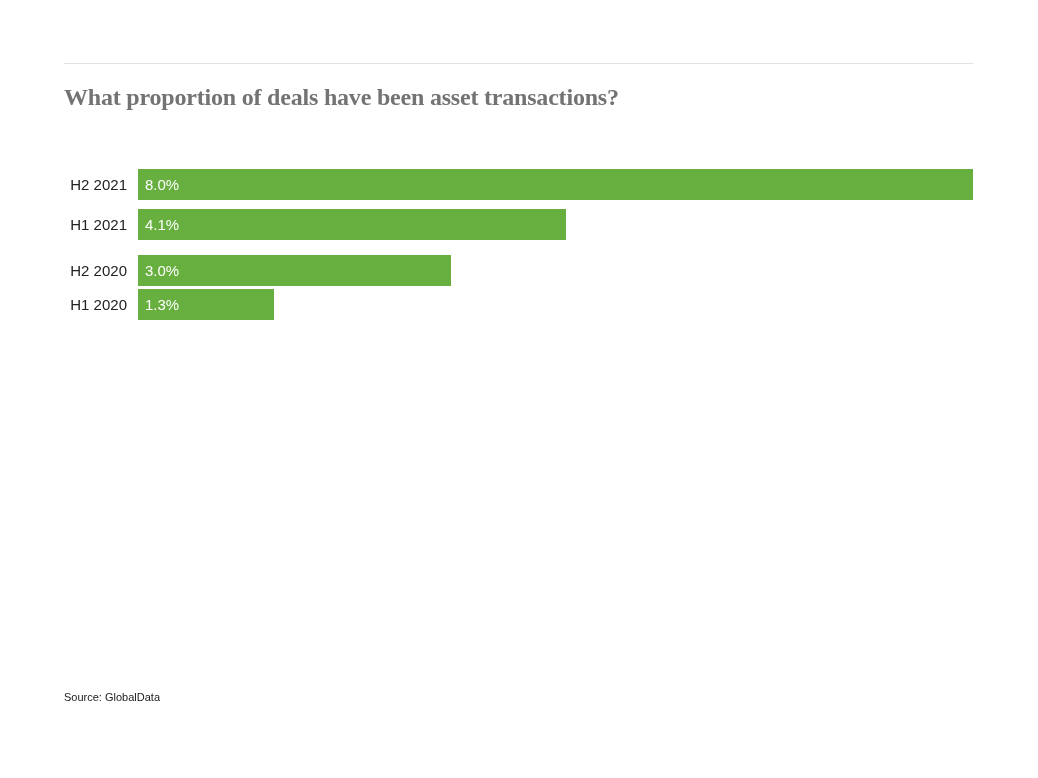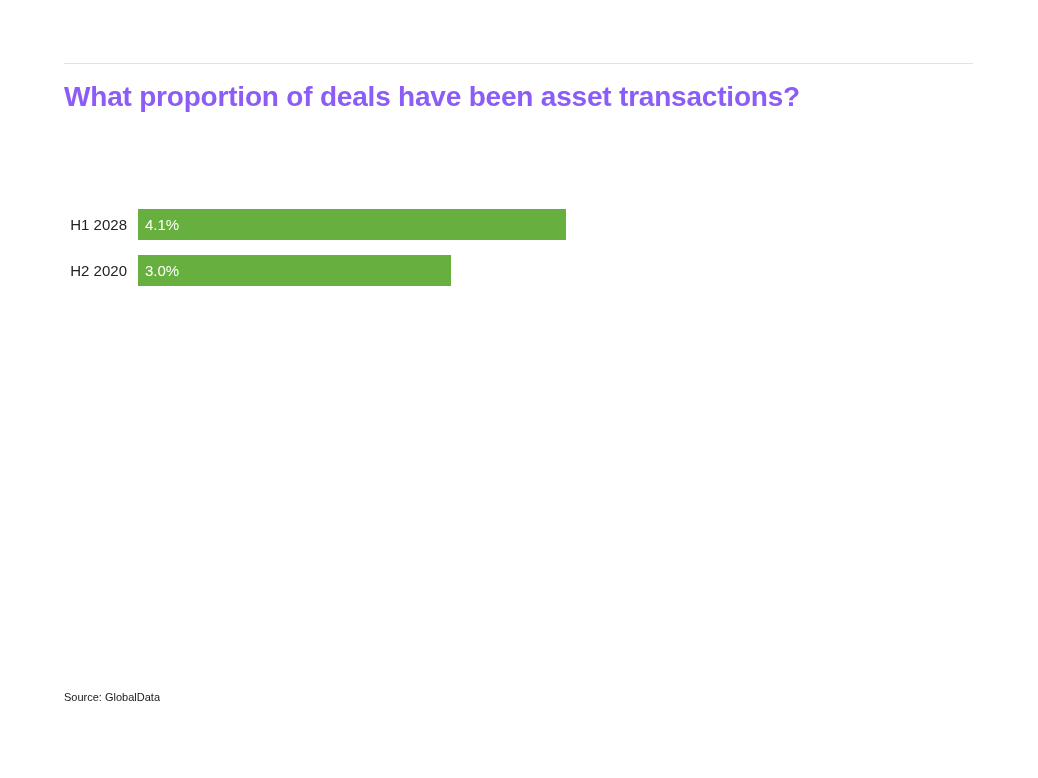--- a/index.html
+++ b/index.html
@@ -31,26 +31,27 @@
     width: 909px;
     height: 1px;
     background: #e2e2e2;
   }
 
   .chart-title {
     position: absolute;
     left: 64px;
     top: 80px;
     width: 920px;
-    font-size: 28px;
+    font-size: 24px;
     font-weight: bold;
     letter-spacing: -0.2px;
     line-height: 34px;
-    color: #8b5cf6;
+    color: #737373;
     white-space: nowrap;
+    font-family: Liberation Serif, serif;
   }
 
   .chart-subtitle {
     position: absolute;
     left: 64px;
     top: 126px;
     width: 920px;
     font-size: 21px;
     font-weight: 600;
     line-height: 28px;
@@ -127,35 +128,49 @@
 
 <div class="figure">
 
   <div class="top-rule"></div>
 
   <div class="chart-title">What proportion of deals have been asset transactions?</div>
 
 
   <div class="plot-area">
 
+    <div class="bar-row" style="top:0px;">
+      <div class="cat-label">H2 2021</div>
+      <div class="bar-track">
+        <div class="bar" id="bar-0" style="width: 835px; background: rgb(103, 175, 62);"></div>
+        <div class="bar-value" style="color: rgb(255, 255, 255);">8.0%</div>
+      </div>
+    </div>
 
     <div class="bar-row" style="top:40px;">
-      <div class="cat-label">H1 2028</div>
+      <div class="cat-label">H1 2021</div>
       <div class="bar-track">
         <div class="bar" id="bar-1" style="width: 427.937px; background: rgb(103, 175, 62);"></div>
         <div class="bar-value" style="color: rgb(255, 255, 255); text-align: center;">4.1%</div>
       </div>
     </div>
 
     <div class="bar-row" style="top:86px;">
       <div class="cat-label">H2 2020</div>
       <div class="bar-track">
         <div class="bar" id="bar-2" style="width: 313.125px; background: rgb(103, 175, 62);"></div>
         <div class="bar-value" style="color: rgb(255, 255, 255);">3.0%</div>
       </div>
     </div>
 
+    <div class="bar-row" style="top:120px;">
+      <div class="cat-label">H1 2020</div>
+      <div class="bar-track">
+        <div class="bar" id="bar-3" style="width: 135.688px; background: rgb(103, 175, 62);"></div>
+        <div class="bar-value" style="color: rgb(255, 255, 255);">1.3%</div>
+      </div>
+    </div>
 
   </div>
 
   <div class="source-note">Source: GlobalData</div>
 
 </div>
 
 </body></html>

